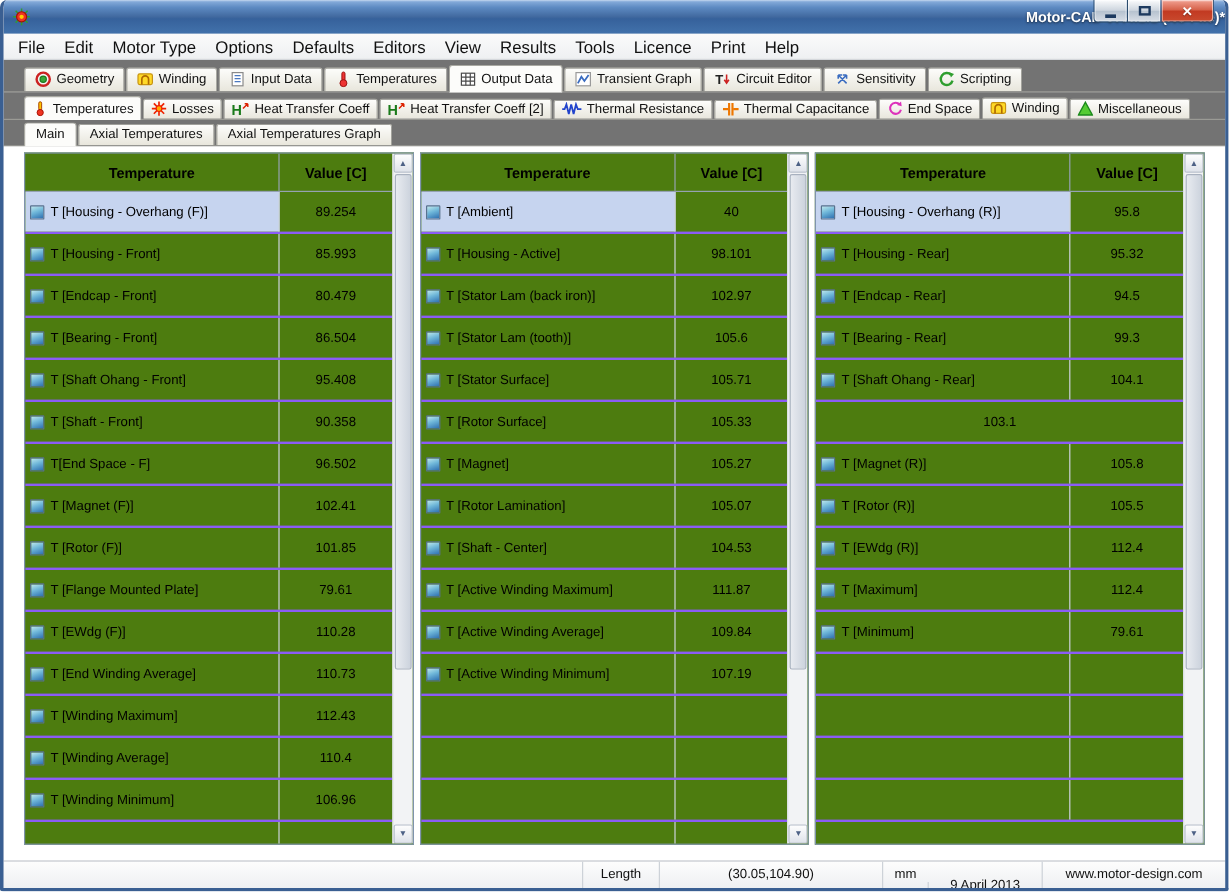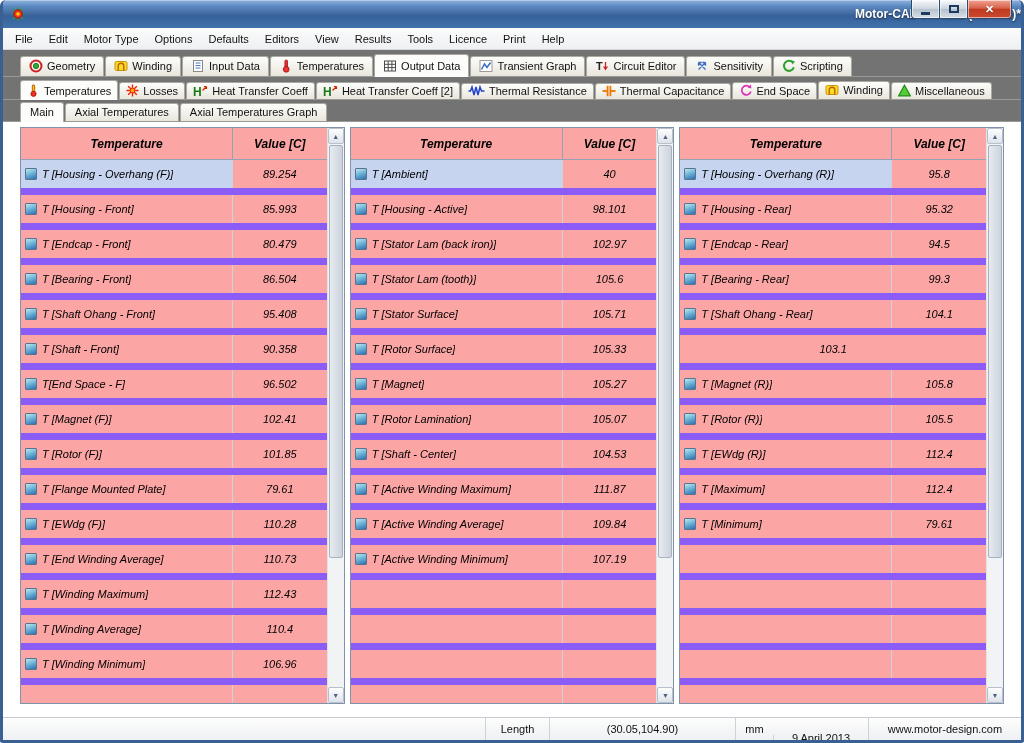--- a/index.html
+++ b/index.html
@@ -36,21 +36,21 @@
     background: linear-gradient(#f2a394, #d6624a 45%, #c23a22 52%, #c94a2e);
     color: #fff; font-size: 11px; font-weight: bold; text-shadow: 0 1px 1px rgba(0,0,0,.4);
   }
   .glyph-min { width: 9px; height: 3px; background: #1d3a5f; margin-top: 8px; }
   .glyph-max { width: 10px; height: 8px; border: 2px solid #1d3a5f; }
 
   
   .menubar {
     height: 22px; flex: 0 0 22px; background: linear-gradient(#fbfbfb, #eef0f2);
     border-bottom: 1px solid #d5d8dc; display: flex; align-items: stretch; padding-left: 4px;
-    font-size: 11px;
+    font-size: 14px;
   }
   .menu-item { display: flex; align-items: center; padding: 0 8px; color: #111; cursor: default; }
 
   
   .tabstrip {
     display: flex; align-items: flex-end; background: #737373;
     border-bottom: 1px solid #9a9a95; padding: 3px 17px 0;
   }
   .tabstrip.row1 { height: 27px; flex: 0 0 27px; }
   .tabstrip.row2 { height: 23px; flex: 0 0 23px; }
@@ -71,29 +71,29 @@
   .tab.plain { padding: 2px 9px 3px; }
   .tab.plain.selected { padding-top: 3px; padding-bottom: 4px; }
   .tab-icon { display: inline-flex; align-items: center; }
 
   
   .content {
     flex: 1; min-height: 0; background: #fff;
     display: flex; gap: 5px; padding: 5px 17px 13px;
   }
   .panel {
-    flex: 1; border: 1px solid #7f93ad; background: #fca5a5;
-    display: flex; overflow: hidden; font-style: italic;
+    flex: 1; border: 1px solid #7f93ad; background: #4d7c0f;
+    display: flex; overflow: hidden;
   }
   .grid { flex: 1; display: flex; flex-direction: column; overflow: hidden; }
   .thead { display: flex; height: 32px; flex: 0 0 32px; border-bottom: 1px solid #95a2b2; }
   .th { display: flex; align-items: center; justify-content: center; font-size: 12px; font-weight: bold; }
   .th-name { width: 212px; border-right: 1px solid #95a2b2; }
   .th-value { flex: 1; }
-  .trow { display: flex; height: 35px; flex: 0 0 35px; border-bottom: 7px solid #8b5cf6; font-size: 11px; }
+  .trow { display: flex; height: 35px; flex: 0 0 35px; border-bottom: 2px solid #8b5cf6; font-size: 11px; }
   .cell-name { width: 212px; border-right: 1px solid #ccd3dd; display: flex; align-items: center; gap: 5px; padding-left: 4px; overflow: hidden; }
   .cell-value { flex: 1; display: flex; align-items: center; justify-content: center; }
   .trow.highlight .cell-name { background: #c6d4ef; }
   .row-icon {
     width: 12px; height: 12px; flex: 0 0 12px; border: 1px solid #58728f; border-radius: 1px;
     background: linear-gradient(160deg, #bfe8ec 0%, #6fb7d9 45%, #2e6fb0 100%);
   }
   .name-text { white-space: nowrap; overflow: hidden; }
 
   

